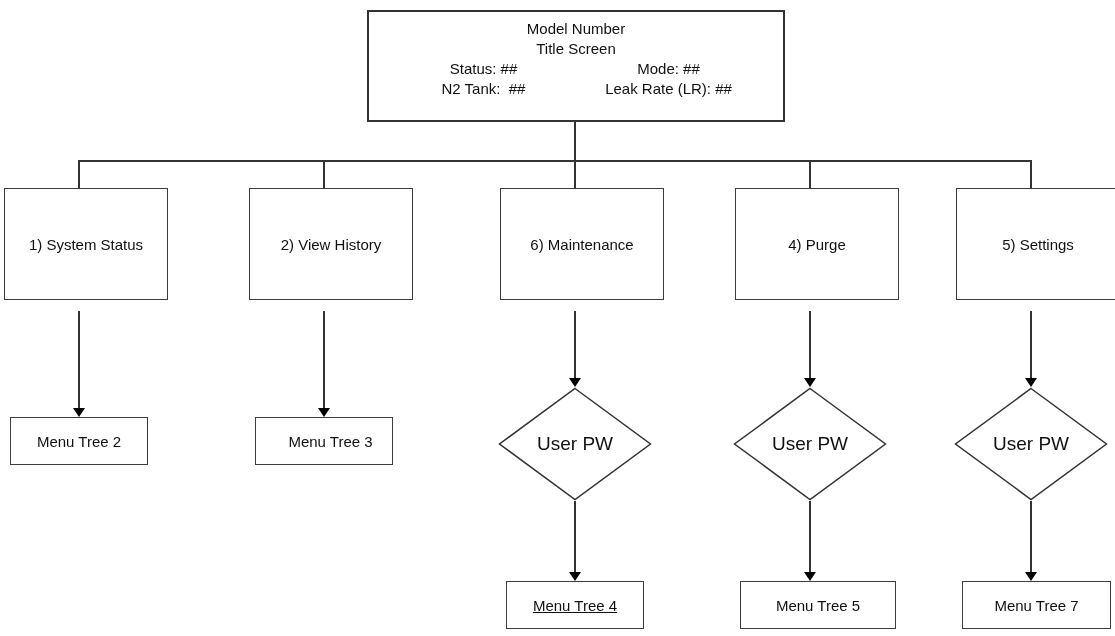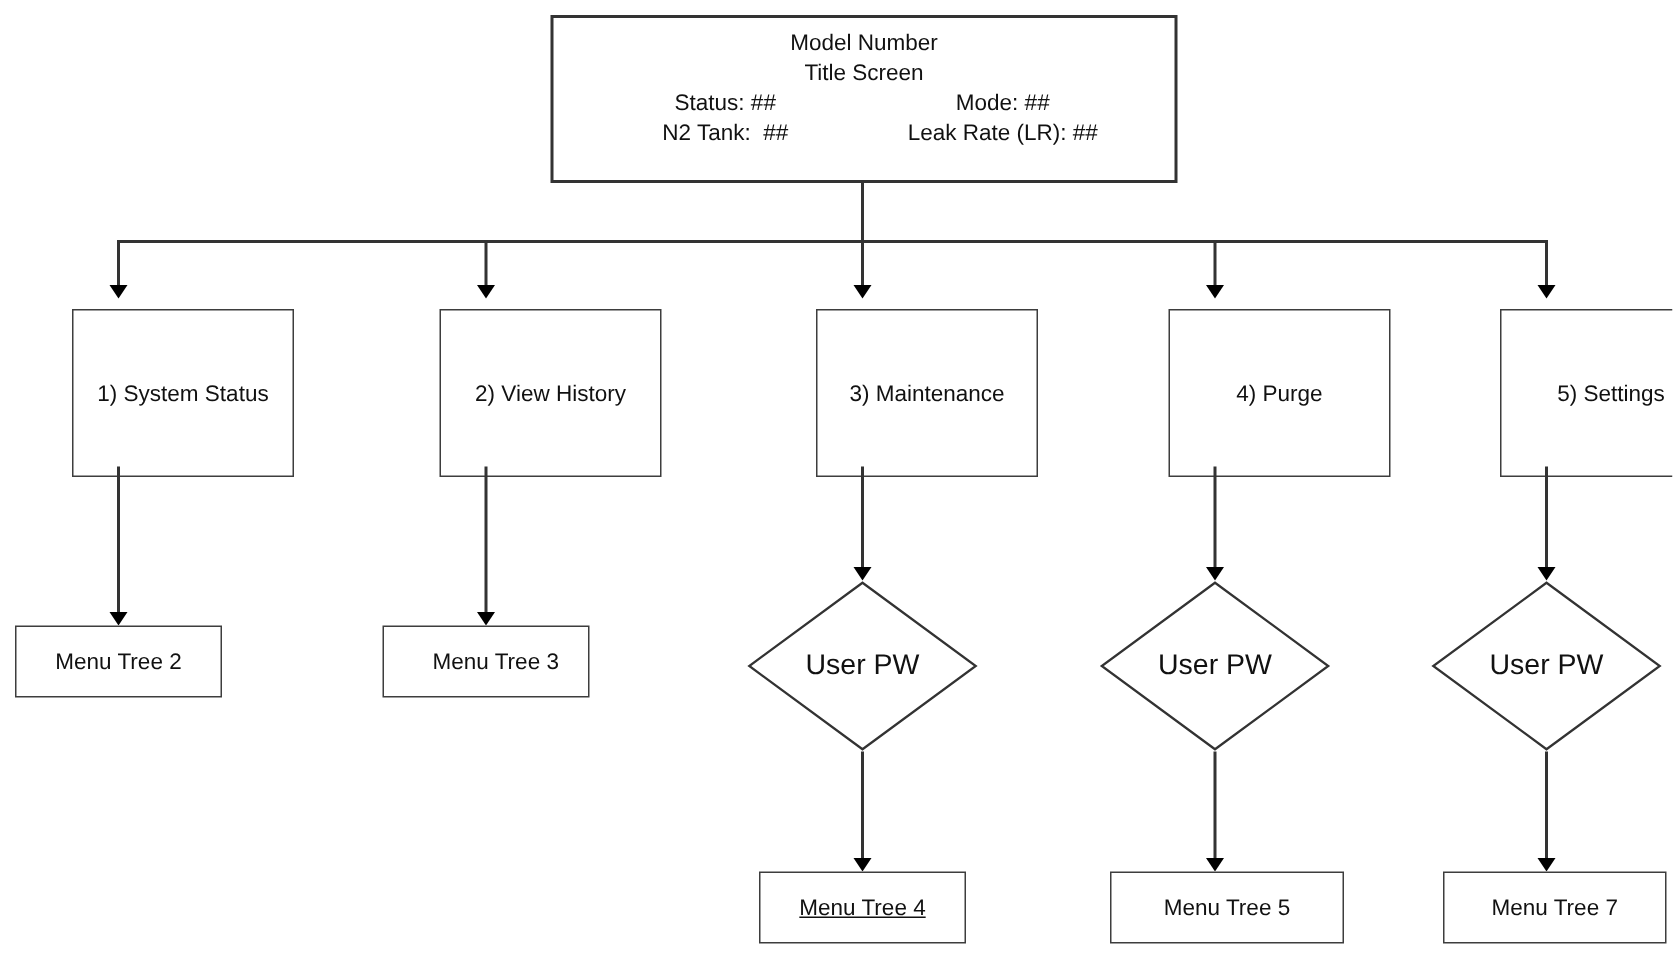--- a/index.html
+++ b/index.html
@@ -13,21 +13,21 @@
     text-align:center;font-size:15px;
   }
   .title-box{
     position:absolute;left:367px;top:10px;width:418px;height:112px;
     background:#ffffff;border:2px solid #333333;box-sizing:border-box;
     padding-top:7px;font-size:15px;line-height:20px;
   }
   .tline{text-align:center;}
   .trow{display:flex;justify-content:center;}
   .tcell{width:185px;text-align:center;white-space:pre;}
-  .lvl1{top:206px;width:148px;height:112px;margin-left:44px;}
+  .lvl1{top:188px;width:164px;height:112px;}
   .menu{height:48px;width:138px;}
   .diamond{position:absolute;width:154px;height:114px;top:387px;}
   .diamond svg{position:absolute;left:0;top:0;}
   .dlabel{
     position:absolute;left:0;top:0;right:0;bottom:0;
     display:flex;align-items:center;justify-content:center;font-size:19px;
   }
   .vline{position:absolute;width:1.5px;background:#333333;}
   .hline{position:absolute;height:1.5px;background:#333333;}
   .arrow{
@@ -69,21 +69,21 @@
   <div class="arrow" style="left:804px;top:190px;"></div>
   <div class="arrow" style="left:1025px;top:190px;"></div>
 
   <div class="node lvl1" style="left:4px;">
       <span>1) System Status</span>
     </div>
   <div class="node lvl1" style="left:249px;">
       <span>2) View History</span>
     </div>
   <div class="node lvl1" style="left:500px;">
-      <span>3) Maintenance</span>
+      <span>6) Maintenance</span>
     </div>
   <div class="node lvl1" style="left:735px;">
       <span>4) Purge</span>
     </div>
   <div class="node lvl1" style="left:956px;">
       <span>5) Settings</span>
     </div>
 
   <div class="vline" style="left:78px;top:311px;height:98px;"></div>
   <div class="arrow" style="left:73px;top:408px;"></div>

